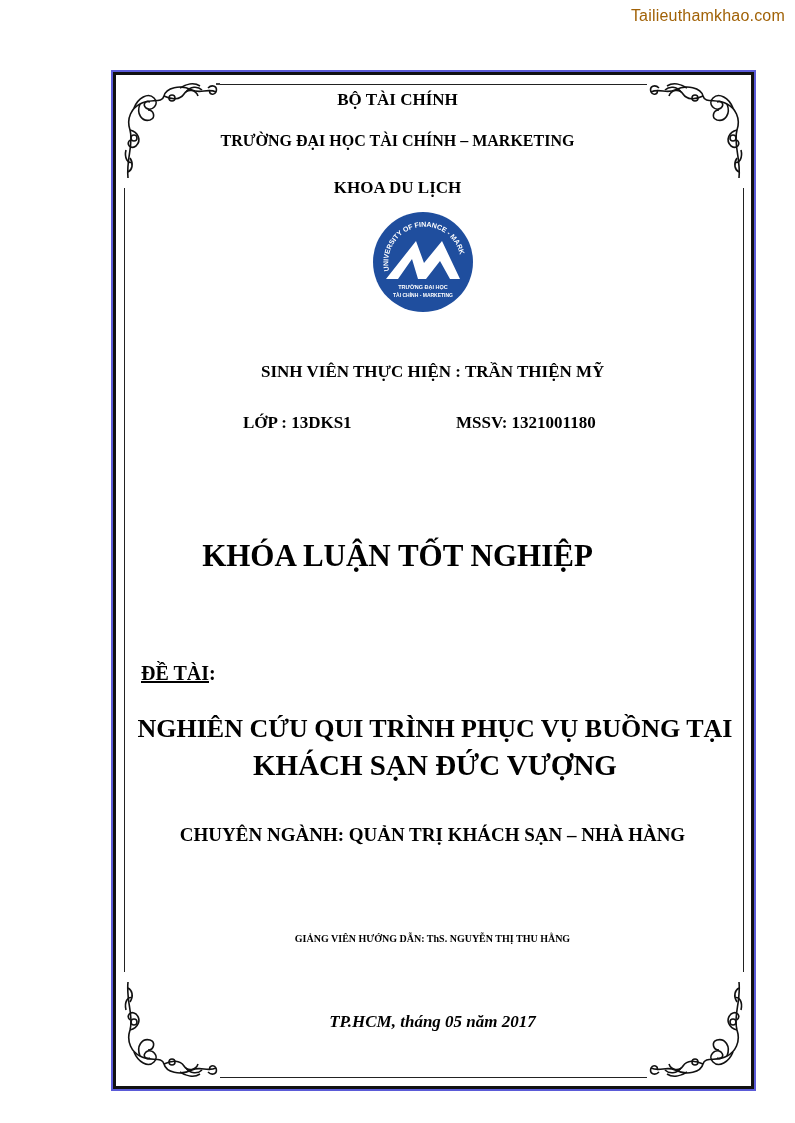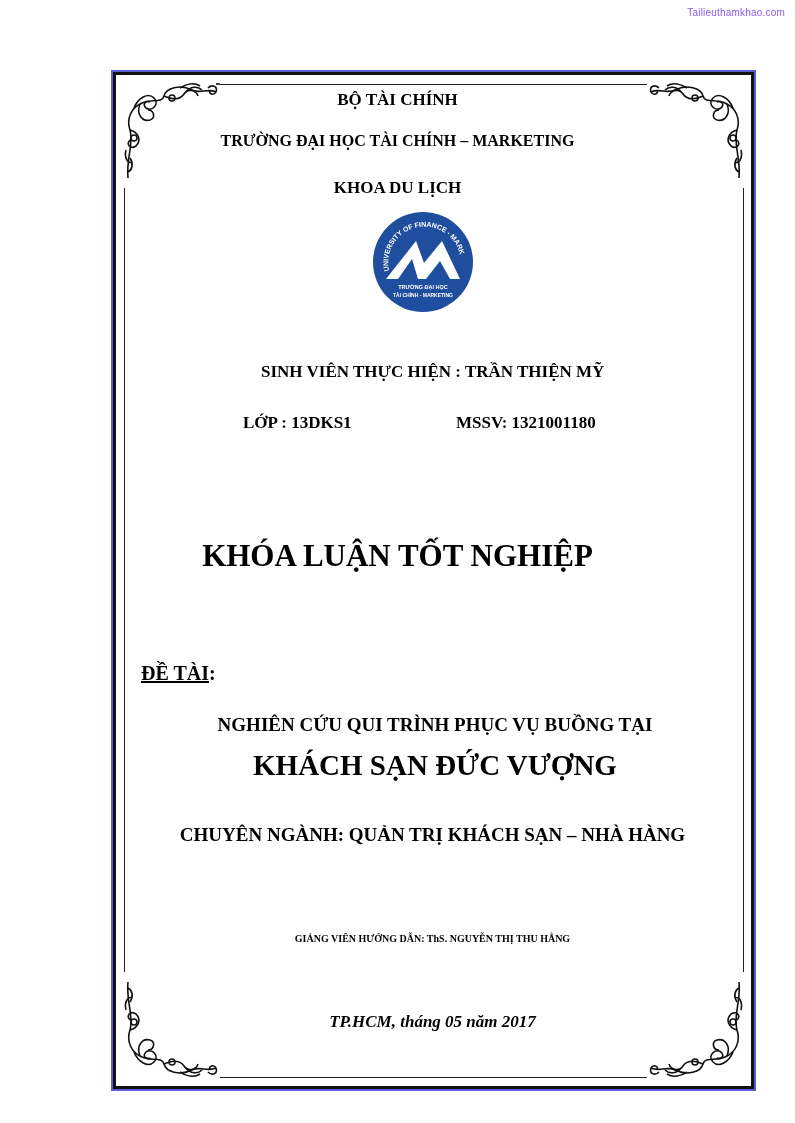--- a/index.html
+++ b/index.html
@@ -2,21 +2,21 @@
 <html><head>
   <meta charset="utf-8">
   <style>
     html, body { margin: 0; padding: 0; }
     body {
       width: 795px; height: 1123px; background: #ffffff; position: relative; overflow: hidden;
       font-family: "Liberation Serif", "DejaVu Serif", serif; color: #000;
     }
     .watermark {
       position: absolute; right: 10px; top: 7px; font-family: "Liberation Sans", "DejaVu Sans", sans-serif;
-      font-size: 10px; color: #8b5cf6; letter-spacing: 0.2px; text-align: center;
+      font-size: 16px; color: #a16207; letter-spacing: 0.2px; text-align: center;
     }
     .frame-outer {
       position: absolute; left: 111px; top: 70px; width: 645px; height: 1021px; box-sizing: border-box;
       border: 2px solid #5b5bd8;
     }
     .frame-outer::after {
       content: ""; position: absolute; left: 0; top: 0; right: 0; bottom: 0;
       border: 3px solid #111; 
     }
     .frame-inner {
@@ -34,21 +34,21 @@
     .l-bo { top: 90px; font-size: 17px; }
     .l-truong { top: 132px; font-size: 16px; }
     .l-khoa { top: 178px; font-size: 17px; }
     .logo { position: absolute; left: 372px; top: 211px; width: 102px; height: 102px; }
     .l-sv { top: 362px; font-size: 17px; left: 245px; width: auto; text-align: left; margin-left: 16px; }
     .l-lop { top: 413px; font-size: 17px; left: 243px; width: auto; text-align: left; }
     .l-mssv { top: 413px; font-size: 17px; left: 456px; width: auto; text-align: center; }
     .l-kltn { top: 538px; font-size: 31px; left: 0; }
     .l-detai { top: 662px; font-size: 20px; left: 141px; width: auto; text-align: left; }
     .l-detai .u { text-decoration: underline; }
-    .l-title1 { top: 714px; font-size: 19px; left: 128px; width: 614px; }
+    .l-title1 { top: 714px; font-size: 26px; left: 128px; width: 614px; }
     .l-title2 { top: 749px; font-size: 29px; left: 128px; width: 614px; }
     .l-cn { top: 824px; font-size: 19px; left: 110px; width: 645px; }
     .l-gv { top: 933px; font-size: 10px; left: 110px; width: 645px; }
     .l-date { top: 1012px; font-size: 17px; font-style: italic; left: 110px; width: 645px; }
   </style>
 </head>
 <body>
 
 <div class="watermark">Tailieuthamkhao.com</div>
 

